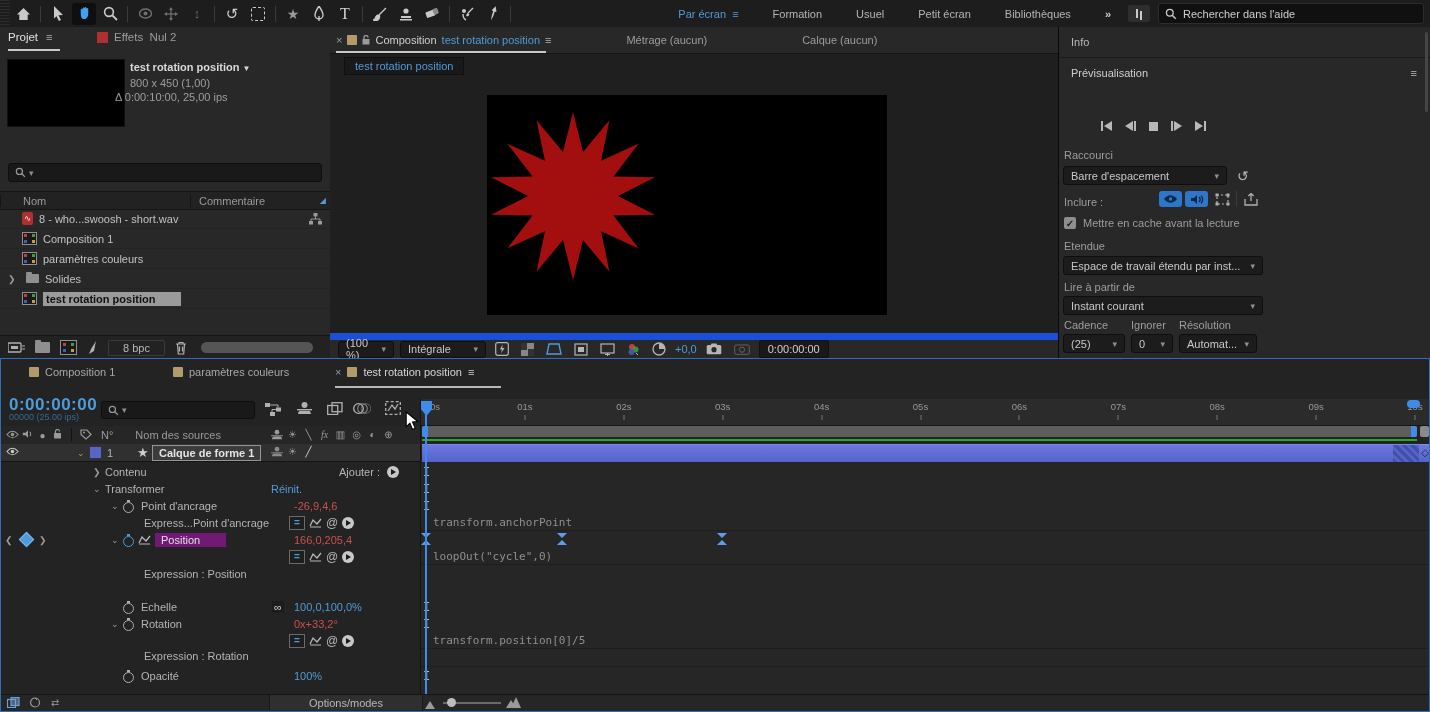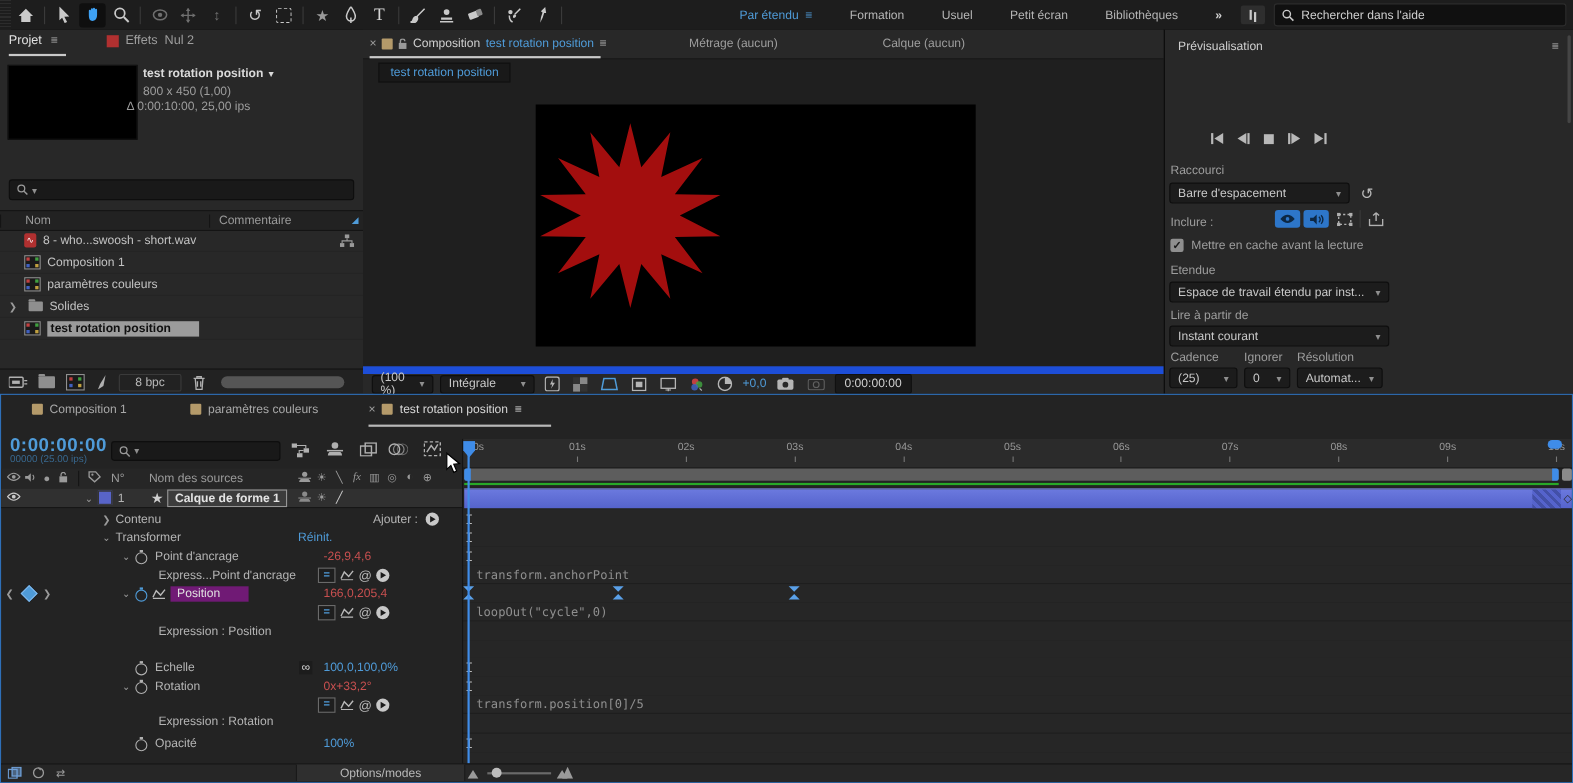--- a/index.html
+++ b/index.html
@@ -158,21 +158,21 @@
       </svg>
     </div>
   <div class="tool">
       <svg width="11" height="15" viewBox="0 0 11 15">
         <path d="M5.5 0 L8 5 L6.3 5.5 L6.3 10 L5.5 15 L4.7 10 L4.7 5.5 L3 5 Z" fill="#c9c9c9" transform="rotate(18 5.5 7)"></path>
       </svg>
     </div>
   <div class="tdiv"></div>
 
   <div style="flex:1"></div>
-  <span class="wsp active"><span>Par étendu</span>&nbsp;&nbsp;<span>≡</span></span>
+  <span class="wsp active"><span>Par écran</span>&nbsp;&nbsp;<span>≡</span></span>
   <span class="wsp">Formation</span>
   <span class="wsp">Usuel</span>
   <span class="wsp">Petit écran</span>
   <span class="wsp">Bibliothèques</span>
   <span class="wsp" style="font-weight:bold;color:#d0d0d0;">»</span>
   <div style="width:22px;height:17px;background:#2e2e2e;border-radius:2px;margin-right:8px;display:flex;align-items:center;justify-content:center;gap:2px;">
     <span style="width:2px;height:9px;background:#c9c9c9;"></span>
       <span style="width:2px;height:9px;background:#c9c9c9;margin-top:3px;"></span>
   </div>
   <div id="help-search" style="margin-right:6px;">
@@ -366,20 +366,23 @@
         <svg width="16" height="12" viewBox="0 0 16 12">
           <rect x="0.7" y="2" width="14.6" height="9.3" rx="1.5" fill="none" stroke="#b5b5b5"></rect>
           <circle cx="8" cy="6.7" r="2.6" fill="none" stroke="#b5b5b5"></circle>
         </svg>
       </span>
     <span style="background:#191919;border:1px solid #101010;border-radius:2px;padding:2px 8px;color:#cfcfcf;">0:00:00:00</span>
   </div>
 </div>
 
 <div id="preview" class="r">
+  <div class="seg flex" style="height:30px;padding-left:12px;">
+      <span>Info</span>
+    </div>
   <div class="flex" style="height:30px;padding-left:12px;justify-content:space-between;padding-right:14px;">
     <span style="color:#cfcfcf;">Prévisualisation</span>
     <span>≡</span>
   </div>
 
   <div class="transport r" style="left:36px;top:91px;">
     <span class="tbtn">
         <span class="t-bar"></span>
         <span class="t-tri-l"></span>
       </span>

